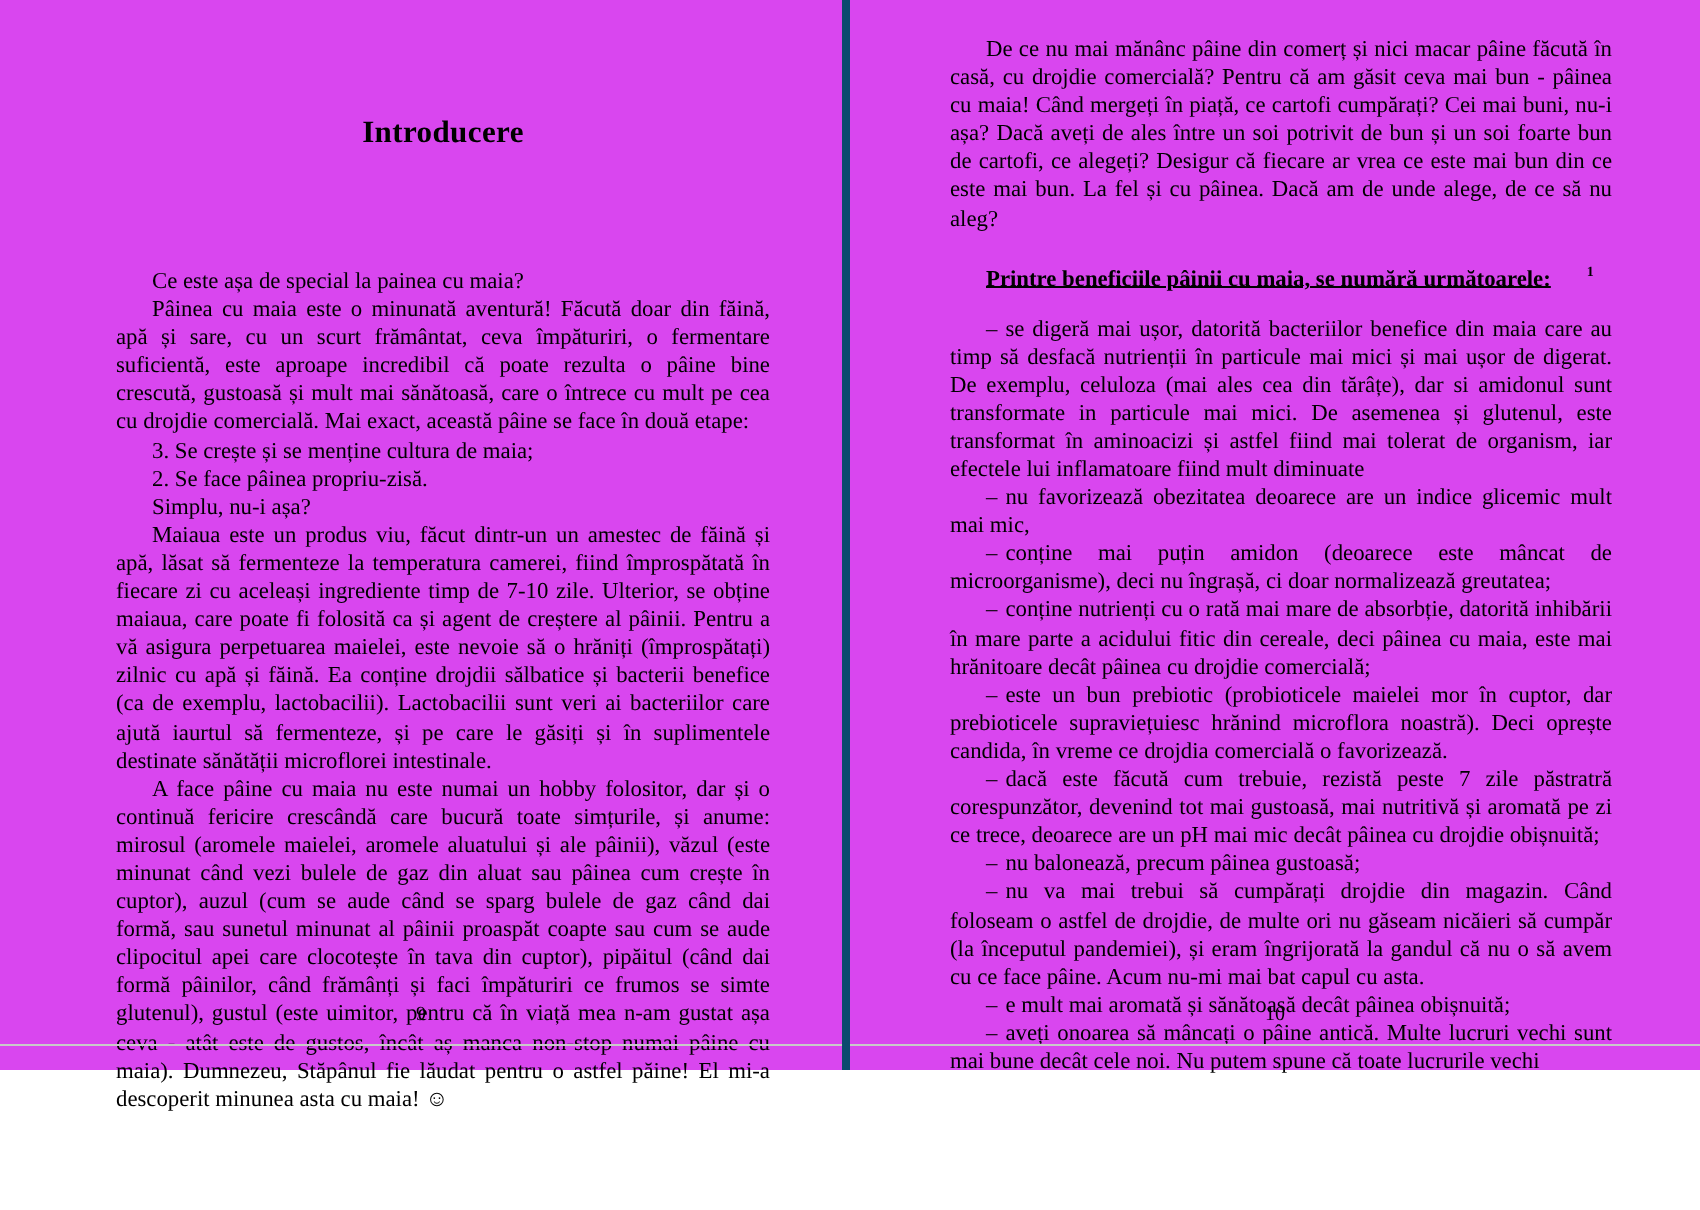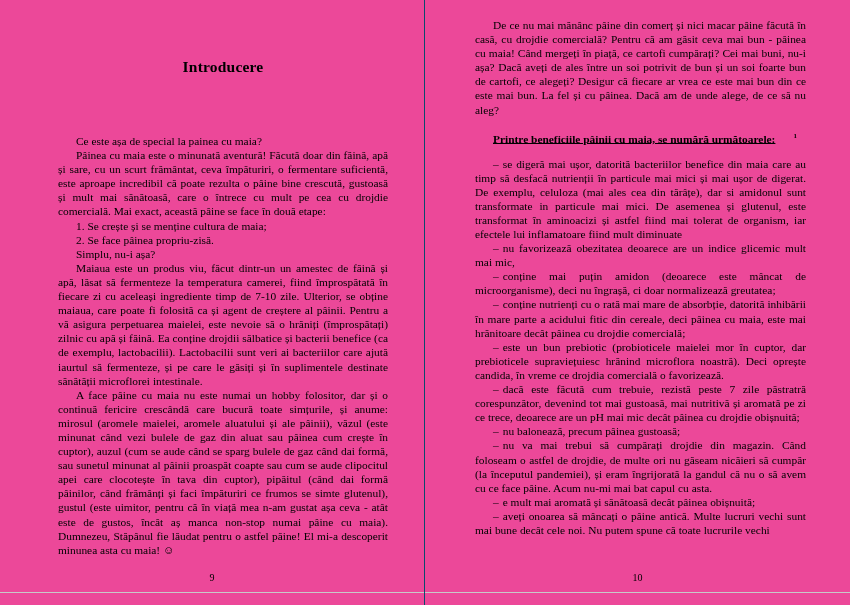--- a/index.html
+++ b/index.html
@@ -11,24 +11,24 @@
   }
   #spread {
     position: relative;
     width: 850px; height: 605px;
     display: flex;
     background: #ffffff;
     overflow: hidden;
   }
   .page {
     position: relative;
-    height: 605px;
-    background: #ec4899;
+    height: 535px;
+    background: #d946ef;
   }
-  #page-left  { width: 425px; border-right: 1px solid #0c4a6e; }
+  #page-left  { width: 425px; border-right: 4px solid #0c4a6e; }
   #page-right { width: 425px; }
 
   .page-inner {
     position: absolute;
     top: 0; bottom: 0;
     left: 0; right: 0;
   }
   #page-left .page-inner  { padding: 18px 36px 0 58px; }
   #page-right .page-inner { padding: 18px 44px 0 50px; }
 
@@ -109,21 +109,21 @@
     <div class="page-inner">
 
       <h1 class="chapter-title">Introducere</h1>
 
       <div class="lead-gap"></div>
 
       <p class="body">Ce este așa de special la painea cu maia?</p>
 
       <p class="body">Pâinea cu maia este o minunată aventură! Făcută doar din făină, apă și sare, cu un scurt frământat, ceva împăturiri, o fermentare suficientă, este aproape incredibil că poate rezulta o pâine bine crescută, gustoasă și mult mai sănătoasă, care o întrece cu mult pe cea cu drojdie comercială. Mai exact, această pâine se face în două etape:</p>
 
-      <p class="body listline">1. Se crește și se menține cultura de maia;</p>
+      <p class="body listline">3. Se crește și se menține cultura de maia;</p>
 
       <p class="body listline">2. Se face pâinea propriu-zisă.</p>
 
       <p class="body listline">Simplu, nu-i așa?</p>
 
       <p class="body">Maiaua este un produs viu, făcut dintr-un un amestec de făină și apă, lăsat să fermenteze la temperatura camerei, fiind împrospătată în fiecare zi cu aceleași ingrediente timp de 7-10 zile. Ulterior, se obține maiaua, care poate fi folosită ca și agent de creștere al pâinii. Pentru a vă asigura perpetuarea maielei, este nevoie să o hrăniți (împrospătați) zilnic cu apă și făină. Ea conține drojdii sălbatice și bacterii benefice (ca de exemplu, lactobacilii). Lactobacilii sunt veri ai bacteriilor care ajută iaurtul să fermenteze, și pe care le găsiți și în suplimentele destinate sănătății microflorei intestinale.</p>
 
       <p class="body">A face pâine cu maia nu este numai un hobby folositor, dar și o continuă fericire crescândă care bucură toate simțurile, și anume: mirosul (aromele maielei, aromele aluatului și ale pâinii), văzul (este minunat când vezi bulele de gaz din aluat sau pâinea cum crește în cuptor), auzul (cum se aude când se sparg bulele de gaz când dai formă, sau sunetul minunat al pâinii proaspăt coapte sau cum se aude clipocitul apei care clocotește în tava din cuptor), pipăitul (când dai formă pâinilor, când frămânți și faci împăturiri ce frumos se simte glutenul), gustul (este uimitor, pentru că în viață mea n-am gustat așa ceva - atât este de gustos, încât aș manca non-stop numai pâine cu maia). Dumnezeu, Stăpânul fie lăudat pentru o astfel păine! El mi-a descoperit minunea asta cu maia! ☺</p>
 
     </div>

